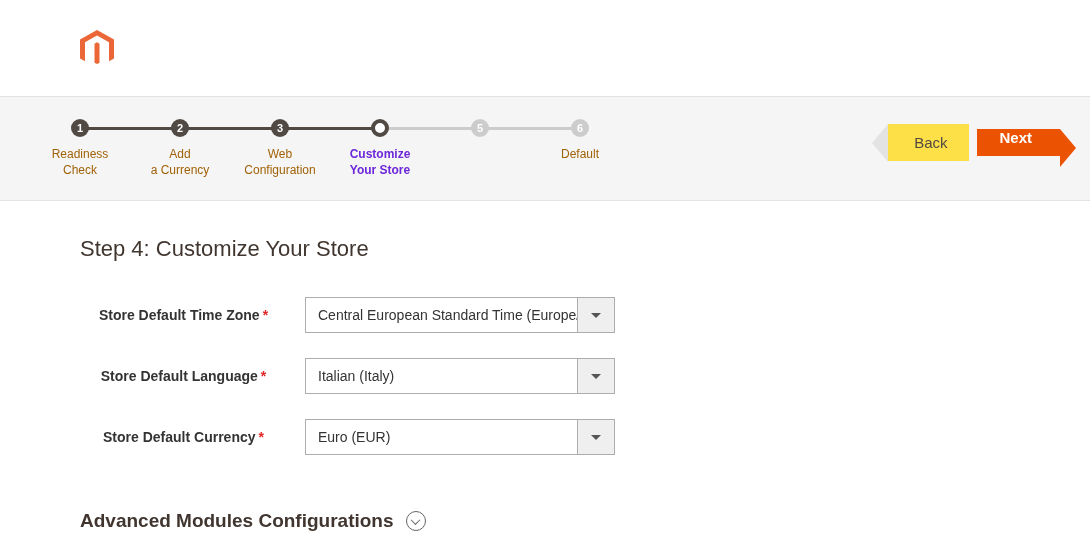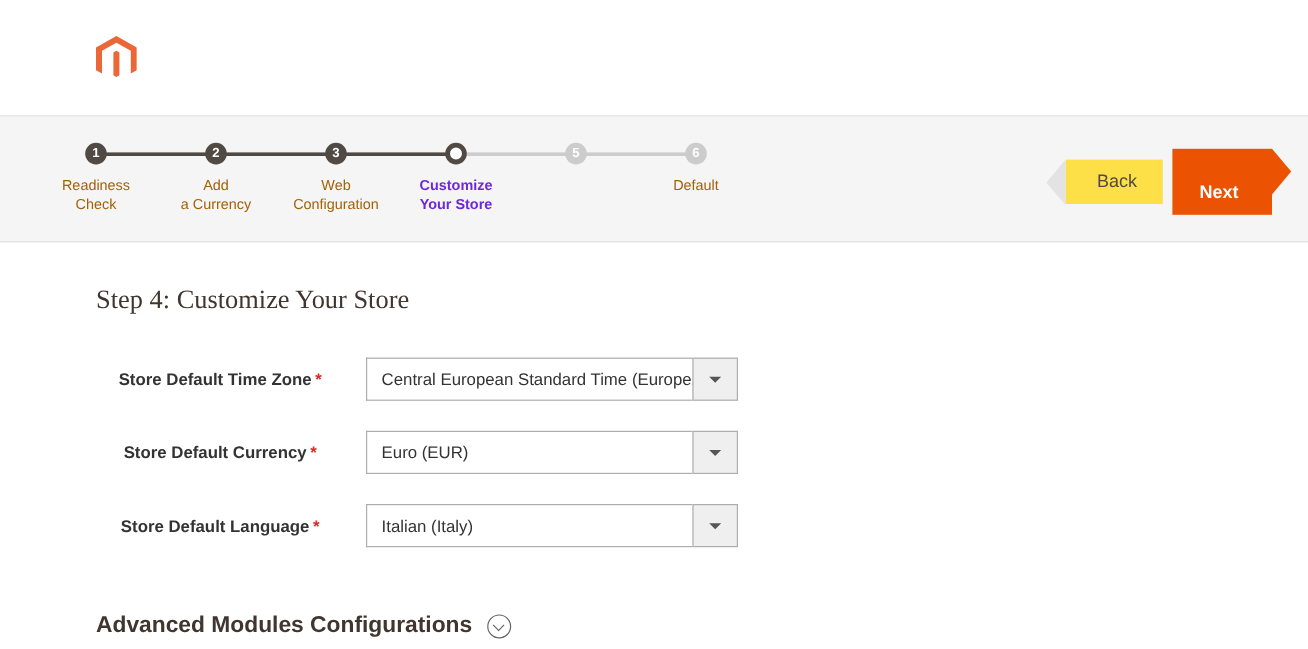--- a/index.html
+++ b/index.html
@@ -111,21 +111,21 @@
       left: -16px;
       top: 0;
       border-top: 19px solid transparent;
       border-bottom: 19px solid transparent;
       border-right: 16px solid #e3e3e3;
     }
     .btn-next {
       background: #eb5202;
       color: #fff;
       border: none;
-      padding: 28px 28px 10px 22px;
+      padding: 0 28px 10px 22px;
       font-size: 15px;
       font-weight: 700;
       cursor: pointer;
       position: relative;
     }
     .btn-next::after {
       content: "";
       position: absolute;
       right: -16px;
       top: 0;
@@ -134,21 +134,20 @@
       border-left: 16px solid #eb5202;
     }
     .content {
       padding: 0 80px;
     }
     .step-title {
       font-size: 22px;
       font-weight: 400;
       color: #41362f;
       margin-bottom: 35px;
-      font-family: Liberation Serif, serif;
     }
     .form-row {
       display: flex;
       align-items: center;
       margin-bottom: 25px;
     }
     .form-label {
       width: 225px;
       text-align: center;
       padding-right: 18px;
@@ -293,42 +292,42 @@
       <div class="select-wrap">
         <div class="select-value">Central European Standard Time (Europe/Berlin)</div>
         <div class="select-caret">
             <div class="caret-down"></div>
           </div>
       </div>
     </div>
 
     <div class="form-row">
       <label class="form-label">
+        <span>Store Default Language</span><span class="required">*</span>
+      </label>
+      <div class="select-wrap">
+        <div class="select-value">Italian (Italy)</div>
+        <div class="select-caret">
+            <div class="caret-down"></div>
+          </div>
+      </div>
+    </div>
+
+    <div class="form-row">
+      <label class="form-label">
         <span>Store Default Currency</span><span class="required">*</span>
       </label>
       <div class="select-wrap">
         <div class="select-value">Euro (EUR)</div>
         <div class="select-caret">
             <div class="caret-down"></div>
           </div>
       </div>
     </div>
 
-    <div class="form-row">
-      <label class="form-label">
-        <span>Store Default Language</span><span class="required">*</span>
-      </label>
-      <div class="select-wrap">
-        <div class="select-value">Italian (Italy)</div>
-        <div class="select-caret">
-            <div class="caret-down"></div>
-          </div>
-      </div>
-    </div>
-
     <div class="advanced">
       <span>Advanced Modules Configurations</span>
       <span class="expand-icon">
           <span class="chevron"></span>
         </span>
     </div>
   </div>
 </div>
 
 </body></html>

